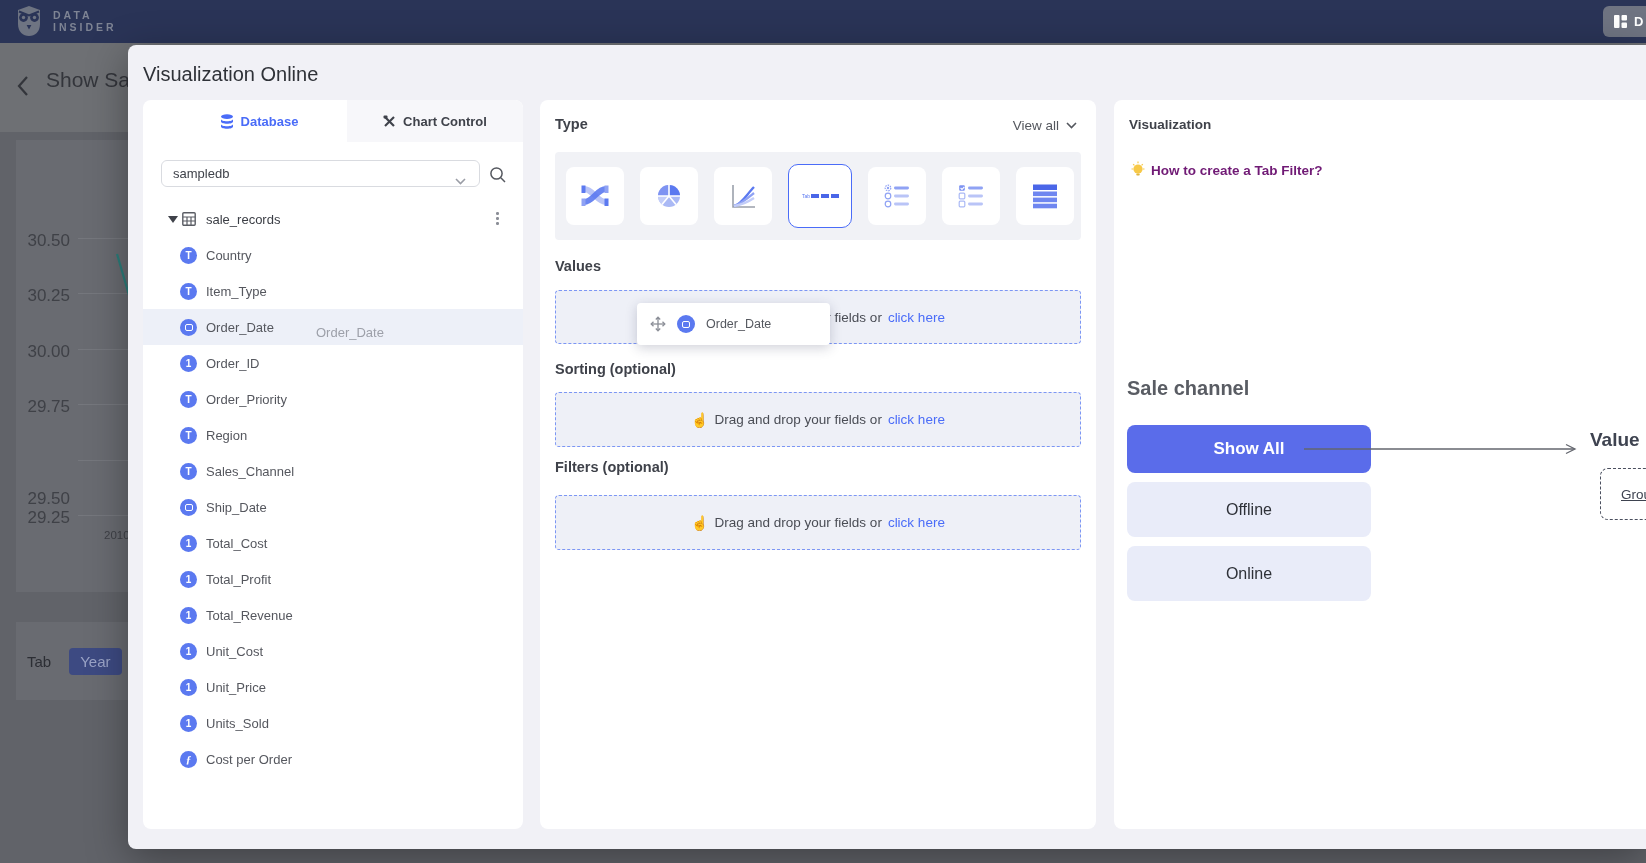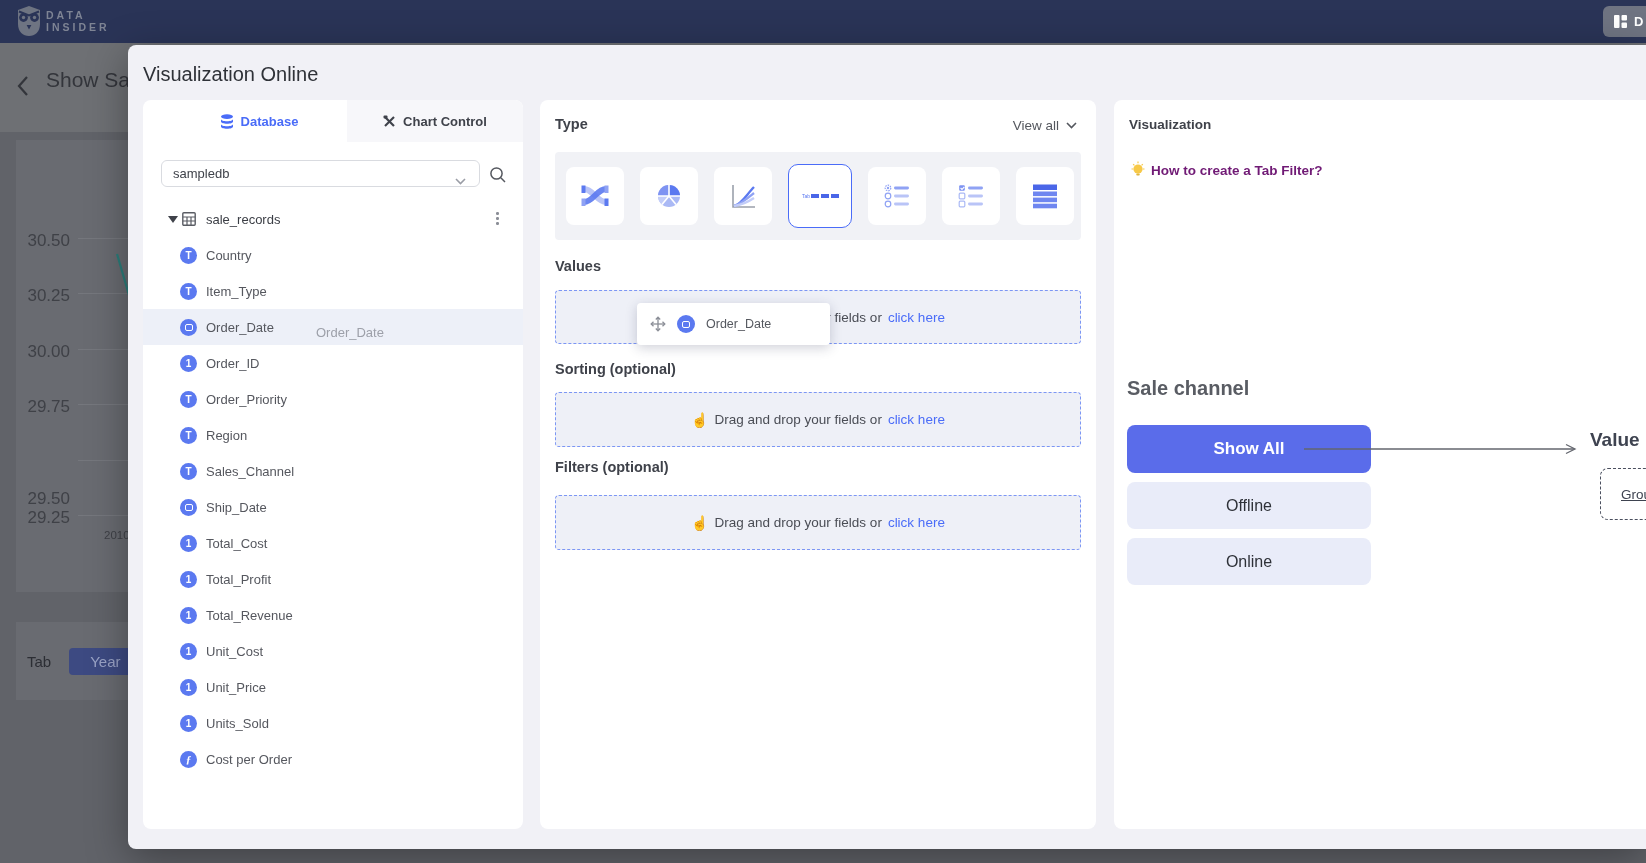--- a/index.html
+++ b/index.html
@@ -3,37 +3,37 @@
 <meta charset="utf-8">
 <style>
   * { margin:0; padding:0; box-sizing:border-box; }
   html,body { background:#2b2d35; }
   .screen {
     position:relative; width:1646px; height:863px; overflow:hidden;
     font-family:"Liberation Sans", sans-serif; background:#616369;
   }
   
   .navbar { position:absolute; left:0; top:0; width:1646px; height:43px; background:#2a3457; z-index:5; }
-  .logo-wrap { position:absolute; left:14px; top:4px; display:flex; align-items:center; gap:2px; }
+  .logo-wrap { position:absolute; left:14px; top:4px; display:flex; align-items:center; gap:9px; }
   .logo-text { color:#7e8494; font-size:10.5px; font-weight:bold; letter-spacing:3px; line-height:12px; }
   .nav-right-btn { position:absolute; left:1603px; top:6px; width:60px; height:31px; background:#6f7482;
     border-radius:6px; display:flex; align-items:center; gap:6px; padding-left:10px; color:#fff;
     font-size:13px; font-weight:bold; }
   
   .bg-header { position:absolute; left:0; top:43px; width:1646px; height:89px; background:#6e7074; }
   .bg-back { position:absolute; left:16px; top:32px; }
   .bg-title { position:absolute; left:46px; top:25px; font-size:21px; color:#33353b; white-space:nowrap; }
   .bg-chart-card { position:absolute; left:16px; top:140px; width:400px; height:452px; background:#696b71; }
   .ytick { position:absolute; width:45px; text-align:right; font-size:17px; color:#3f4147; }
   .ytickline { position:absolute; left:62px; width:60px; height:1px; background:#75777d; }
   .xtick { position:absolute; left:88px; top:389px; font-size:11.5px; color:#3f4147; }
   .bg-tabs-card { position:absolute; left:16px; top:622px; width:400px; height:78px; background:#696b71;
     display:flex; align-items:center; gap:18px; padding-left:11px; }
   .bgtab { font-size:15px; color:#2c2e34; }
-  .bgtab.sel { background:#3d4a82; color:#9aa3c6; border-radius:4px; padding:5px 21px; }
+  .bgtab.sel { background:#3d4a82; color:#9aa3c6; border-radius:4px; padding:5px 11px; }
   
   .modal { position:absolute; left:128px; top:45px; right:0; bottom:14px; background:#f1f1f6;
     border-radius:8px 0 0 8px; box-shadow:0 10px 40px rgba(0,0,0,.35); z-index:10; overflow:hidden; }
   .modal-title { position:absolute; left:15px; top:18px; font-size:20px; color:#2f3238; }
   .card { position:absolute; top:55px; height:729px; background:#fff; border-radius:8px; }
   .card-left   { left:15px;  width:380px; }
   .card-middle { left:412px; width:556px; }
   .card-right  { left:986px; right:-10px; border-radius:8px 0 0 8px; }
   
   .lp-tabs { display:flex; height:42px; }
@@ -86,21 +86,21 @@
   .chip-cal { width:18px; height:18px; border-radius:50%; background:#5b79f0; display:flex; align-items:center; justify-content:center; }
   .chip-cal i { width:8px; height:7px; border:1.3px solid #fff; border-radius:2px; display:block; }
   .chip-label { font-size:12.5px; color:#55585f; }
   
   .viz-header { position:absolute; left:15px; top:17px; font-size:13.5px; font-weight:bold; color:#3f424a; }
   .tip-bulb { position:absolute; left:16px; top:61px; }
   .tip-title { position:absolute; left:37px; top:63px; font-size:13.5px; font-weight:bold; color:#701a75; }
   .tip-line { position:absolute; left:40px; top:99px; font-size:13.5px; color:#53565d; }
   .widget-title { position:absolute; left:13px; top:277px; font-size:20px; font-weight:bold; color:#595c63; }
   .preview-btns { position:absolute; left:13px; top:325px; width:244px; display:flex; flex-direction:column; gap:9px; }
-  .pbtn { height:47px; border-radius:8px; background:#e9ecf9; color:#2e3138; font-size:16px;
+  .pbtn { height:55px; border-radius:8px; background:#e9ecf9; color:#2e3138; font-size:16px;
     display:flex; align-items:center; justify-content:center; cursor:pointer; }
   .pbtn.primary { height:48px; background:#5a6cea; color:#fff; font-weight:bold; font-size:17px; }
   .callout-arrow { position:absolute; left:190px; top:340px; }
   .callout-value { position:absolute; left:476px; top:329px; font-size:19px; font-weight:bold; color:#3e4350; white-space:nowrap; }
   .callout-box { position:absolute; left:486px; top:368px; width:120px; height:52px; border:1.5px dashed #4a4f5e;
     border-radius:8px; display:flex; align-items:center; padding-left:20px; }
   .callout-group { font-size:13.5px; color:#3e4350; text-decoration:underline; cursor:pointer; white-space:nowrap; }
 </style>
 </head>
 <body>

